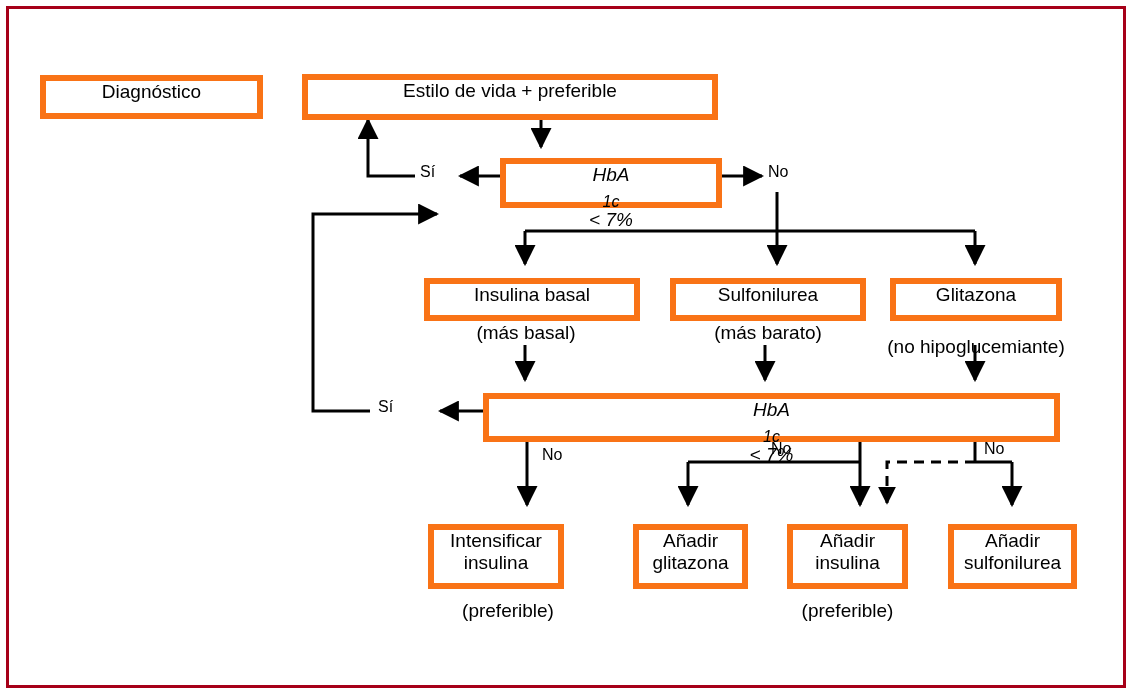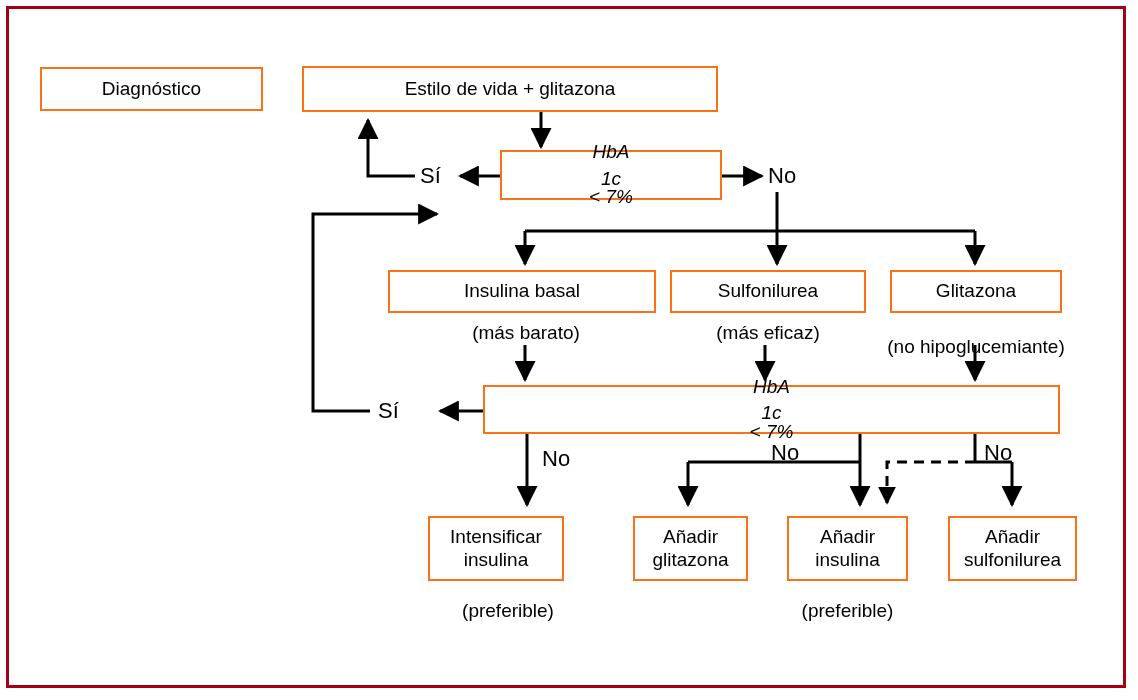--- a/index.html
+++ b/index.html
@@ -26,50 +26,51 @@
   }
   #canvas {
     position: absolute;
     left: 0;
     top: 0;
     width: 1138px;
     height: 700px;
   }
   .node {
     position: absolute;
-    border: 2px solid #f97316;
+    border: 6px solid #f97316;
     background: #ffffff;
     box-sizing: border-box;
     display: flex;
-    align-items: center;
+    align-items: flex-start;
     justify-content: center;
     text-align: center;
     color: #000000;
     font-size: 19px;
     line-height: 1.18;
     font-family: "Liberation Sans", sans-serif;
+    margin-top: 8px;
   }
   .node span { display: block; white-space: pre-line; }
   .caption {
     position: absolute;
     color: #000000;
     font-size: 19px;
     text-align: center;
     font-family: "Liberation Sans", sans-serif;
     white-space: nowrap;
   }
   .edge-label {
     position: absolute;
     color: #000000;
-    font-size: 22px;
+    font-size: 16px;
     font-family: "Liberation Sans", sans-serif;
     white-space: nowrap;
   }
   .hba1c-text { font-size: 19px; font-style: italic; }
-  .hba1c-text sub { font-size: 19px; vertical-align: baseline; position: relative; top: 4px; }
+  .hba1c-text sub { font-size: 16px; vertical-align: baseline; position: relative; top: 4px; }
 </style>
 </head>
 <body>
 
 <div id="page">
 
   <div id="outer-frame"></div>
 
   <svg id="canvas" viewBox="0 0 1138 700" xmlns="http://www.w3.org/2000/svg">
     <defs>
@@ -116,36 +117,36 @@
 
       <path d="M 975 462 L 887 462 L 887 503" stroke-dasharray="10 7" marker-end="url(#arrow-sm)"></path>
     </g>
   </svg>
 
   <div class="node" style="left:40px; top:67px; width:223px; height:44px;">
     <span>Diagnóstico</span>
   </div>
 
   <div class="node" style="left:302px; top:66px; width:416px; height:46px;">
-    <span>Estilo de vida + glitazona</span>
+    <span>Estilo de vida + preferible</span>
   </div>
 
   <div class="node" style="left:500px; top:150px; width:222px; height:50px;">
     <span class="hba1c-text"><span>HbA</span><sub>1c</sub><span> &lt; 7%</span></span>
   </div>
 
-  <div class="node" style="left:388px; top:270px; width:268px; height:43px;">
+  <div class="node" style="left:424px; top:270px; width:216px; height:43px;">
     <span>Insulina basal</span>
   </div>
-  <div class="caption" style="left:408px; top:322px; width:236px;">(más barato)</div>
+  <div class="caption" style="left:408px; top:322px; width:236px;">(más basal)</div>
 
   <div class="node" style="left:670px; top:270px; width:196px; height:43px;">
     <span>Sulfonilurea</span>
   </div>
-  <div class="caption" style="left:670px; top:322px; width:196px;">(más eficaz)</div>
+  <div class="caption" style="left:670px; top:322px; width:196px;">(más barato)</div>
 
   <div class="node" style="left:890px; top:270px; width:172px; height:43px;">
     <span>Glitazona</span>
   </div>
   <div class="caption" style="left:866px; top:336px; width:220px;">(no hipoglucemiante)</div>
 
   <div class="node" style="left:483px; top:385px; width:577px; height:49px;">
     <span class="hba1c-text"><span>HbA</span><sub>1c</sub><span> &lt; 7%</span></span>
   </div>
 

